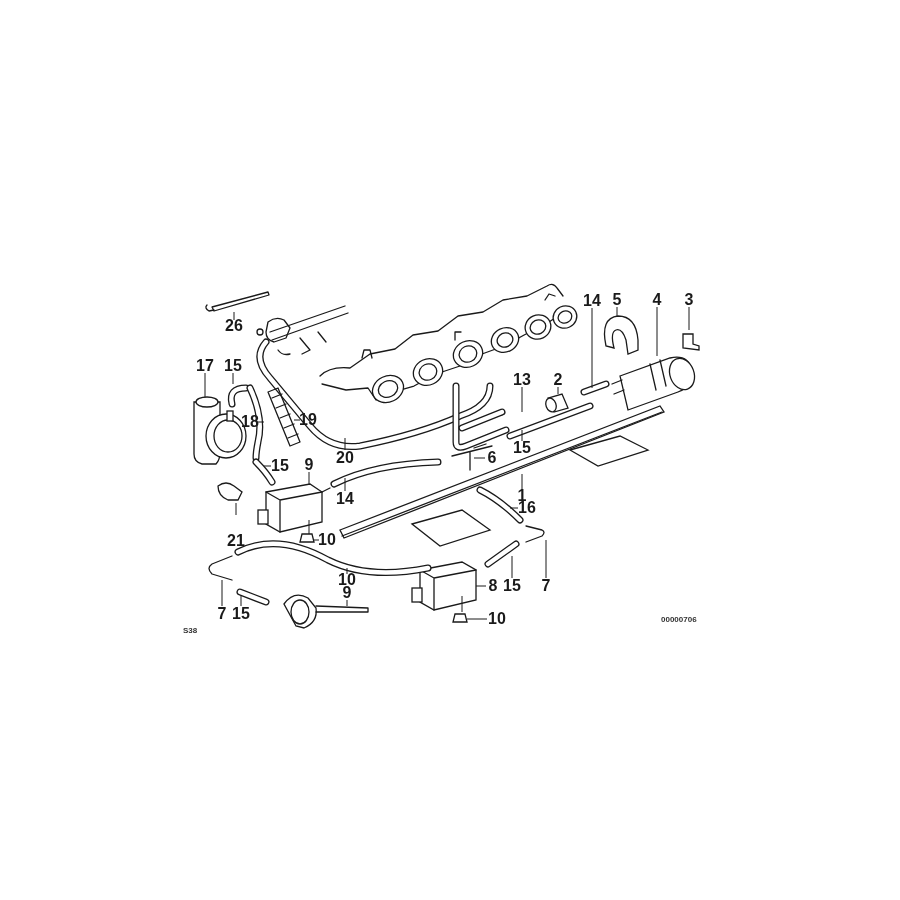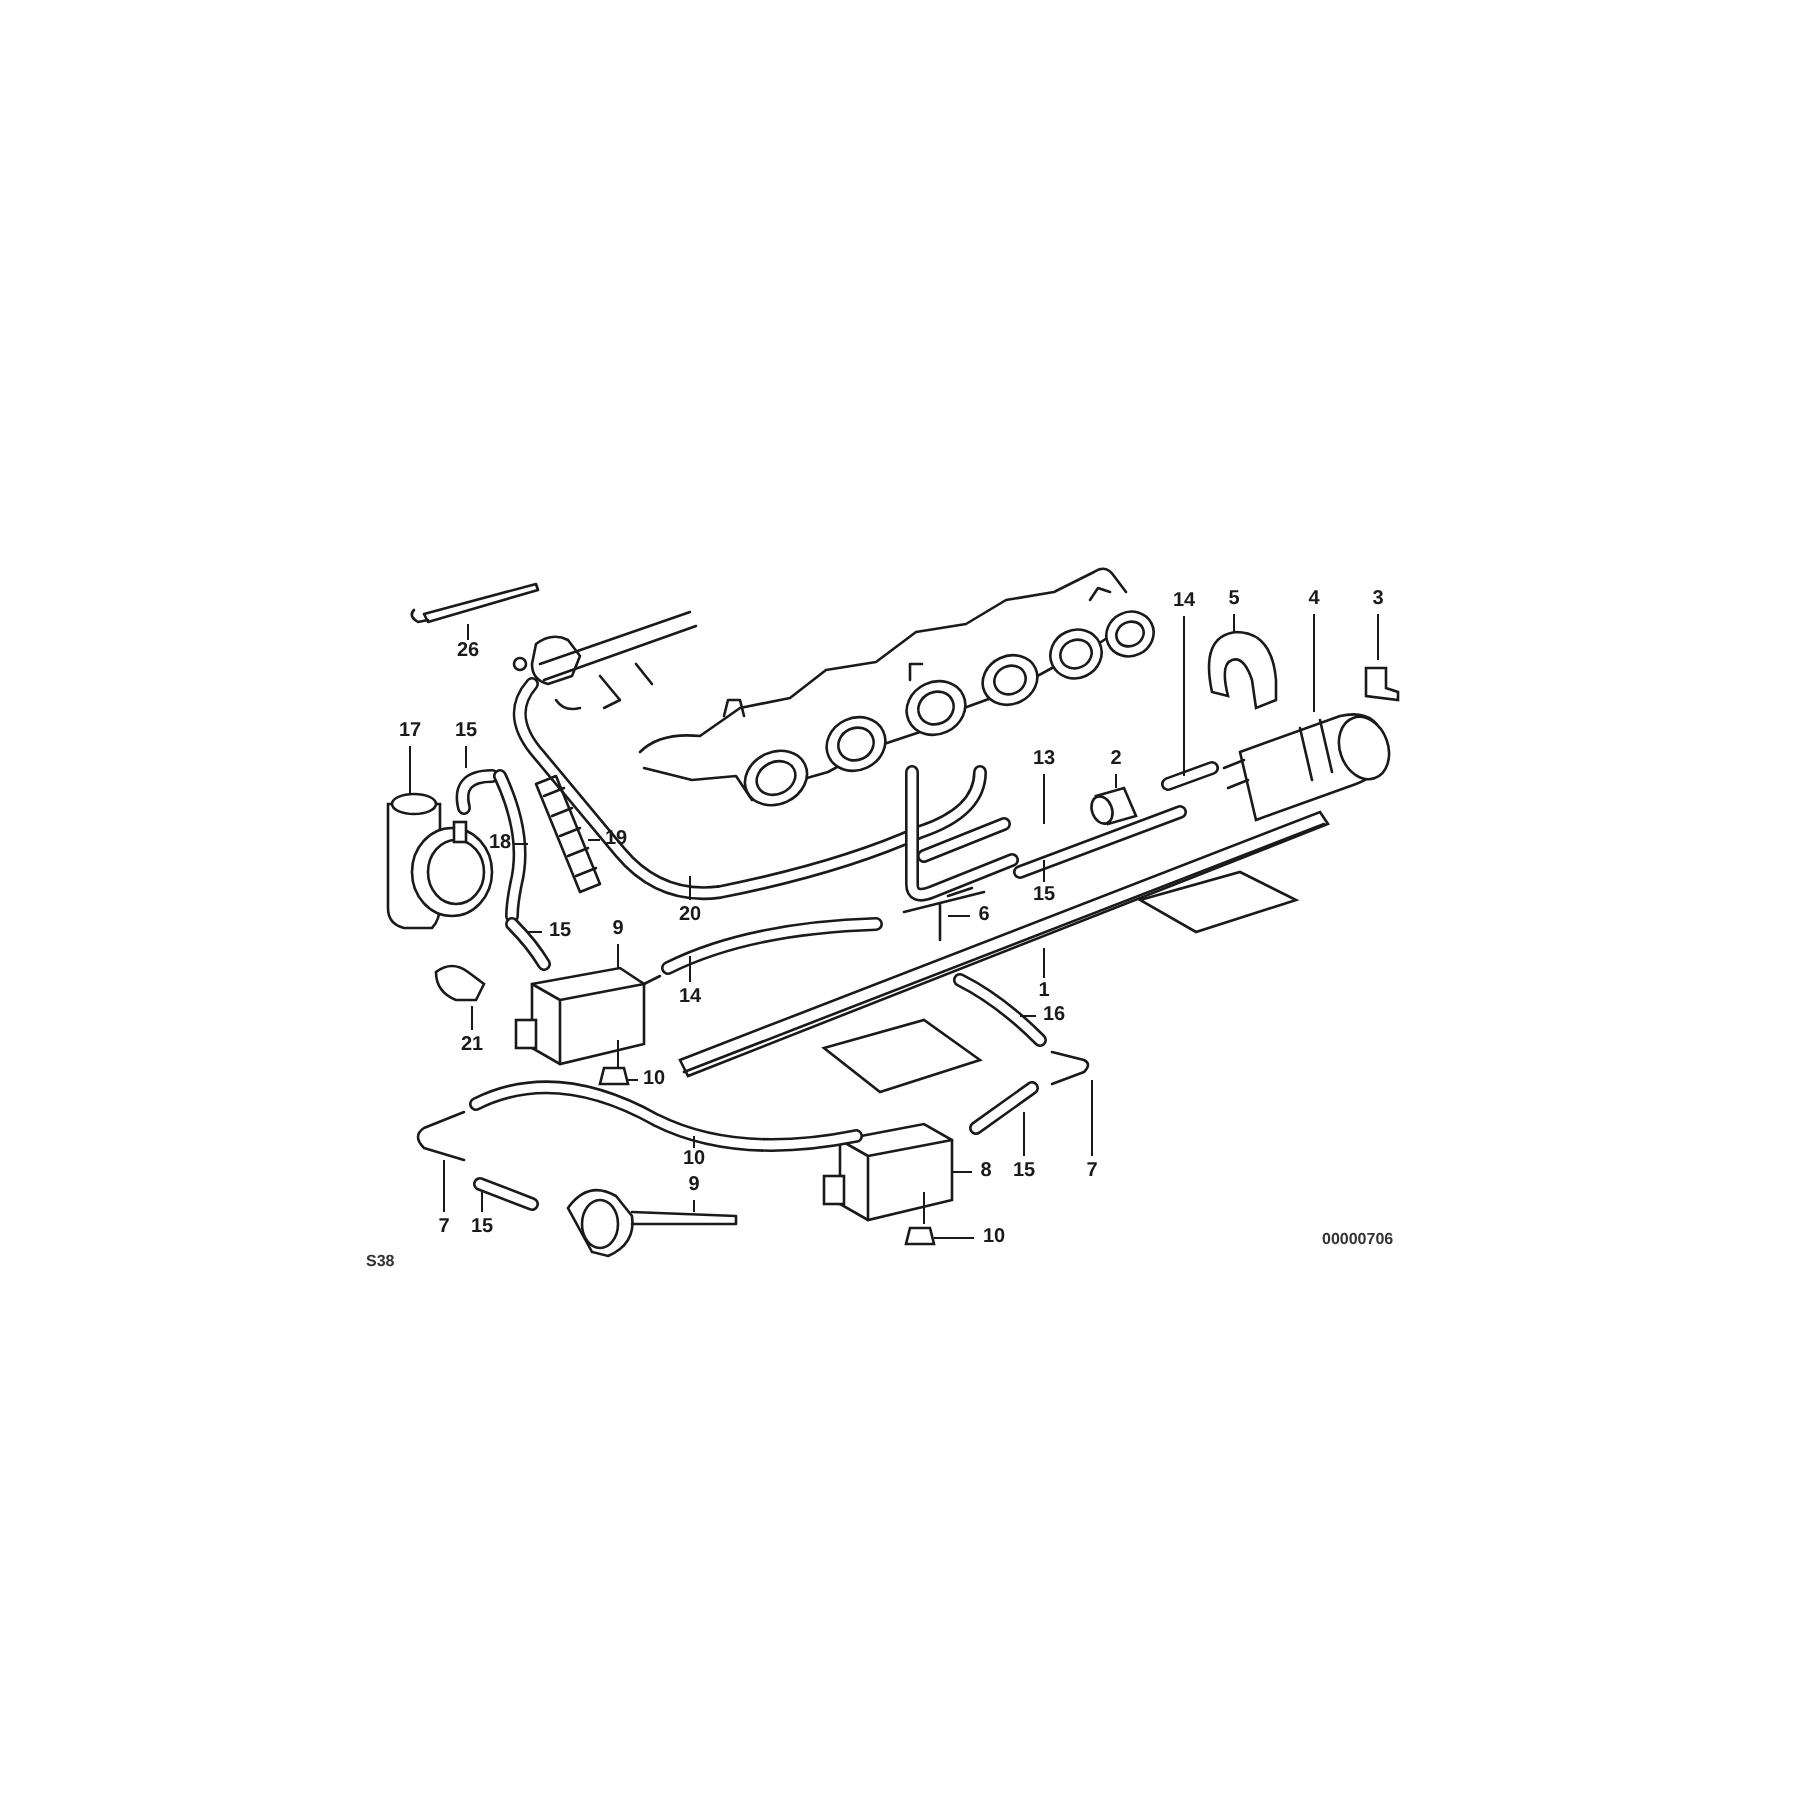--- a/index.html
+++ b/index.html
@@ -1,18 +1,18 @@
 <!DOCTYPE html>
 <html><head>
 <meta charset="utf-8">
 <style>
   html, body { margin:0; padding:0; background:#ffffff; }
   body { width:900px; height:900px; position:relative; overflow:hidden; font-family:"Liberation Sans", sans-serif; }
   #diagram { position:absolute; left:0; top:0; width:900px; height:900px; }
-  .lbl { position:absolute; font-size:10px; font-weight:bold; color:#1a1a1a; line-height:1; transform:translate(-50%,-50%); white-space:nowrap; }
+  .lbl { position:absolute; font-size:16px; font-weight:bold; color:#1a1a1a; line-height:1; transform:translate(-50%,-50%); white-space:nowrap; }
   .small { position:absolute; font-size:8px; color:#333; line-height:1; white-space:nowrap;font-weight:bold; }
   svg .part { fill:none; stroke:#1a1a1a; stroke-width:1.3; stroke-linejoin:round; stroke-linecap:round; }
   svg .hose { fill:none; stroke:#1a1a1a; stroke-width:7; stroke-linecap:round; stroke-linejoin:round; }
   svg .hose-in { fill:none; stroke:#ffffff; stroke-width:4.4; stroke-linecap:round; stroke-linejoin:round; }
   svg .lead { fill:none; stroke:#1a1a1a; stroke-width:1; }
   svg .fill { fill:#ffffff; stroke:#1a1a1a; stroke-width:1.3; }
 </style>
 </head>
 <body>
 
@@ -244,18 +244,18 @@
 <span class="lbl" style="left:233px;top:366px">15</span>
 <span class="lbl" style="left:280px;top:466px">15</span>
 <span class="lbl" style="left:522px;top:448px">15</span>
 <span class="lbl" style="left:241px;top:614px">15</span>
 <span class="lbl" style="left:512px;top:586px">15</span>
 <span class="lbl" style="left:527px;top:508px">16</span>
 <span class="lbl" style="left:347px;top:580px">10</span>
 <span class="lbl" style="left:250px;top:422px">18</span>
 <span class="lbl" style="left:308px;top:420px">19</span>
 <span class="lbl" style="left:345px;top:458px">20</span>
-<span class="lbl" style="left:236px;top:523px">21</span>
+<span class="lbl" style="left:236px;top:541px">21</span>
 <span class="lbl" style="left:234px;top:326px">26</span>
 
 <span class="small" style="left:183px;top:627px">S38</span>
 <span class="small" style="left:661px;top:616px">00000706</span>
 </div>
 
 </body></html>

